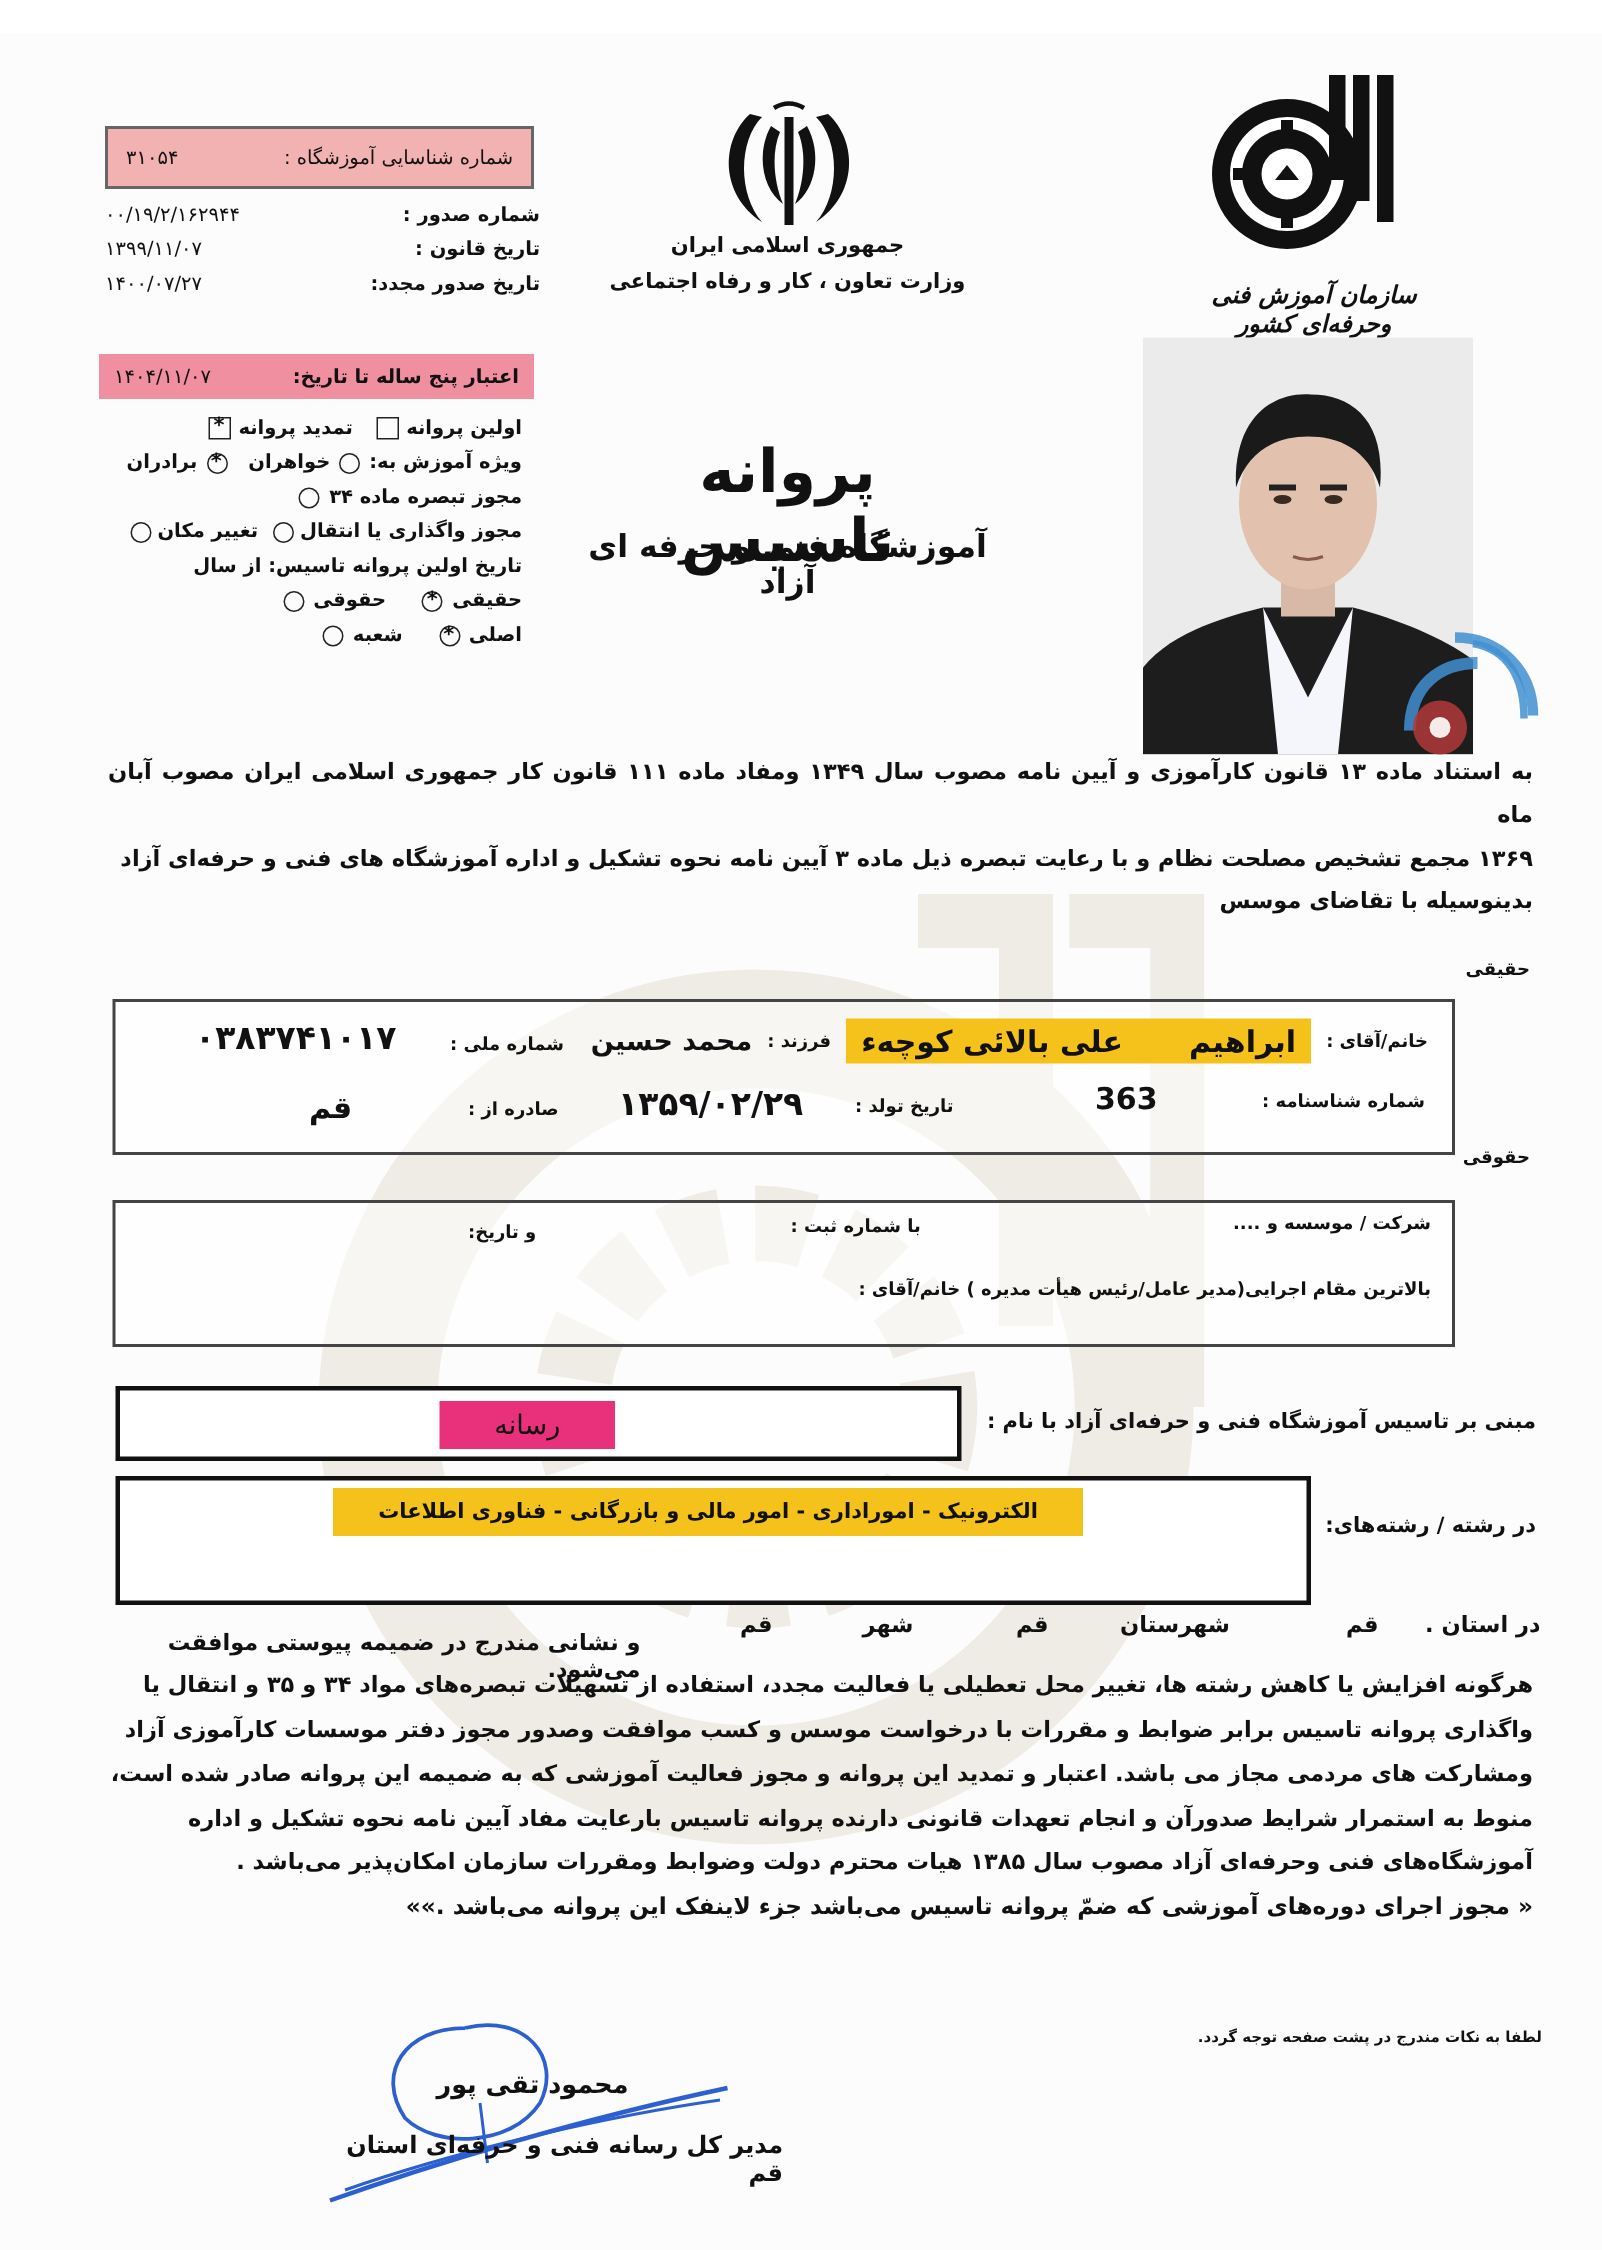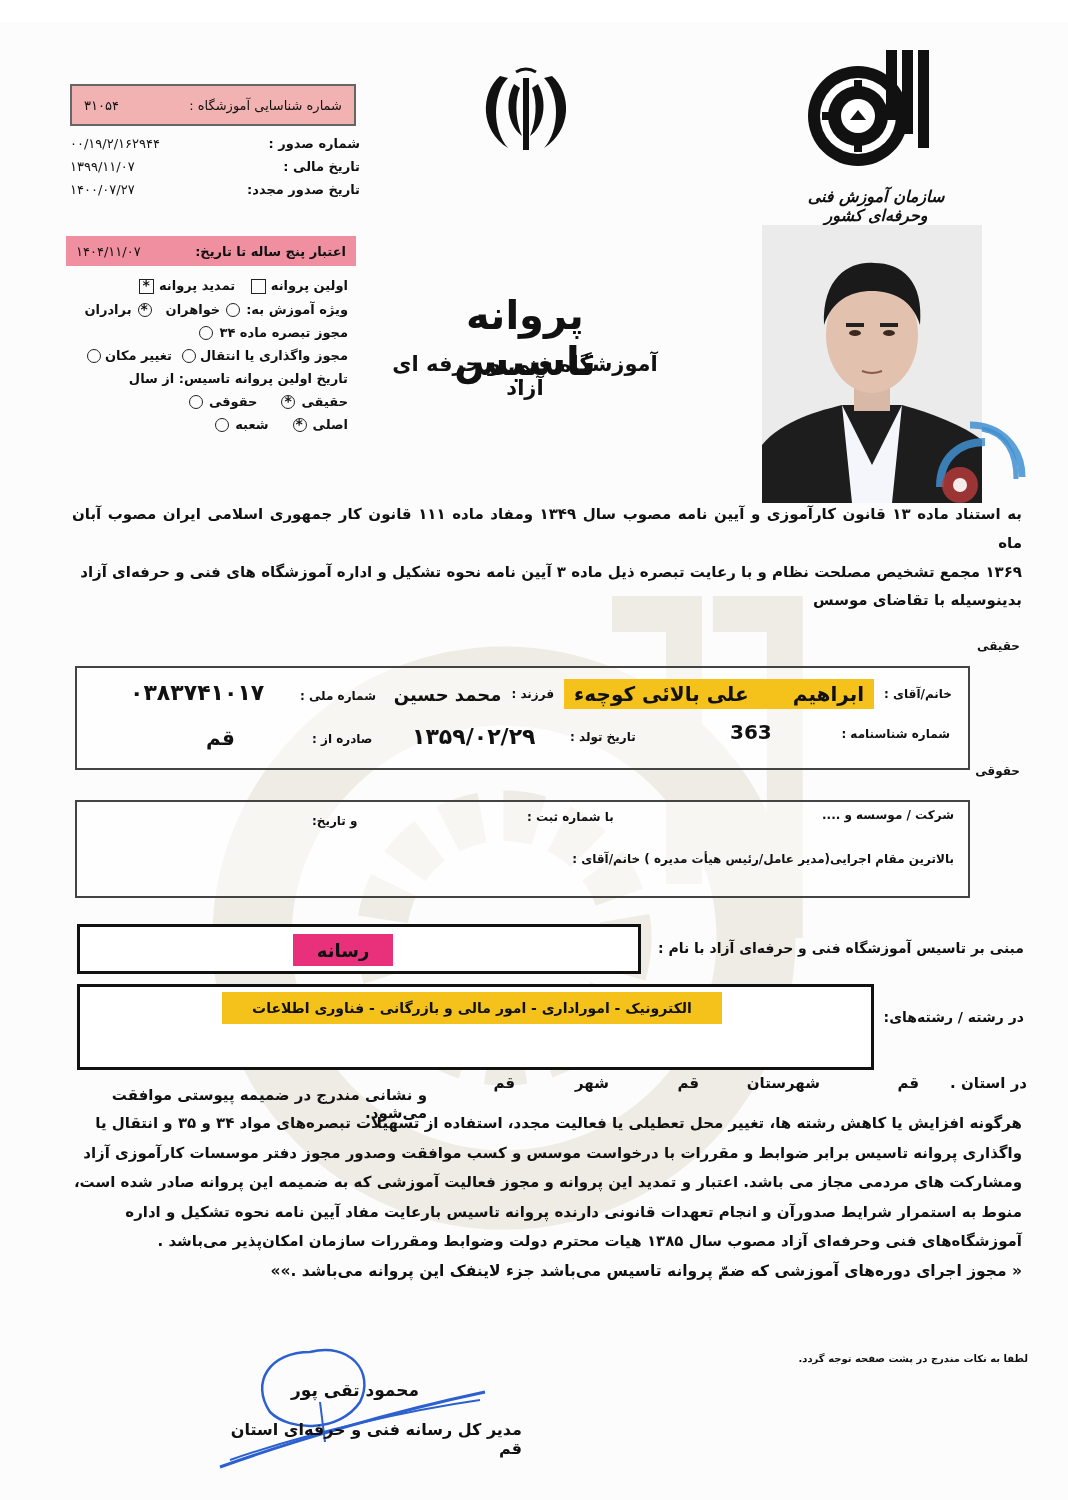--- a/index.html
+++ b/index.html
@@ -55,21 +55,21 @@
     <span>شماره شناسایی آموزشگاه :</span>
     <span>۳۱۰۵۴</span>
   </div>
 
   <div class="abs rtl" style="left:70px; top:110px; width:290px;">
     <div class="info-row" style="margin-top:4px;">
       <span>شماره صدور :</span>
       <span style="font-weight:normal;">۰۰/۱۹/۲/۱۶۲۹۴۴</span>
     </div>
     <div class="info-row" style="margin-top:8px;">
-      <span>تاریخ مالی :</span>
+      <span>تاریخ قانون :</span>
       <span style="font-weight:normal;">۱۳۹۹/۱۱/۰۷</span>
     </div>
     <div class="info-row" style="margin-top:8px;">
       <span>تاریخ صدور مجدد:</span>
       <span style="font-weight:normal;">۱۴۰۰/۰۷/۲۷</span>
     </div>
   </div>
 
   <div class="abs validity-box rtl">
     <span>اعتبار پنج ساله تا تاریخ:</span>
@@ -116,20 +116,24 @@
   </div>
 
   <svg class="abs" style="left:478px; top:42px;" width="96" height="92" viewBox="0 0 96 92">
     <path d="M22 12 C2 30 2 66 30 84 C14 66 14 30 30 14 Z" fill="#111"></path>
     <path d="M74 12 C94 30 94 66 66 84 C82 66 82 30 66 14 Z" fill="#111"></path>
     <path d="M36 20 C26 38 30 62 44 72 C38 58 36 38 42 24 Z" fill="#111"></path>
     <path d="M60 20 C70 38 66 62 52 72 C58 58 60 38 54 24 Z" fill="#111"></path>
     <rect x="45" y="14" width="6" height="72" fill="#111"></rect>
     <path d="M38 8 Q48 2 58 8" stroke="#111" stroke-width="3" fill="none"></path>
   </svg>
+  <div class="abs center-col rtl" style="top:130px; font-size:14px; font-weight:bold; line-height:24px;">
+    <div>جمهوری اسلامی ایران</div>
+    <div>وزارت تعاون ، کار و رفاه اجتماعی</div>
+  </div>
   <div class="abs center-col big-title rtl" style="top:270px;">پروانه تاسیس</div>
   <div class="abs center-col sub-title rtl" style="top:330px; left:380px; width:290px;">آموزشگاه فنی و حرفه ای آزاد</div>
 
   <svg class="abs" style="left:800px; top:20px;" width="140" height="130" viewBox="0 0 140 130">
     <circle cx="58" cy="74" r="50" fill="#111"></circle>
     <circle cx="58" cy="74" r="38" fill="#fff"></circle>
     <circle cx="58" cy="74" r="30" fill="#111"></circle>
     <circle cx="58" cy="74" r="17" fill="#fff"></circle>
     <g fill="#111">
       <rect x="54" y="38" width="8" height="9"></rect>
@@ -197,21 +201,21 @@
   <div class="abs rtl label-sm" style="right:48px; top:742px;">حقوقی</div>
 
   <div class="abs box" style="left:75px; top:778px; width:895px; height:98px;"></div>
   <div class="abs rtl label-sm" style="right:114px; top:786px;">شرکت / موسسه و ....</div>
   <div class="abs rtl label-sm" style="left:527px; top:788px;">با شماره ثبت :</div>
   <div class="abs rtl label-sm" style="left:312px; top:792px;">و تاریخ:</div>
   <div class="abs rtl label-sm" style="right:114px; top:830px;">بالاترین مقام اجرایی(مدیر عامل/رئیس هیأت مدیره )  خانم/آقای :</div>
 
   <div class="abs rtl" style="right:44px; top:918px; font-size:14px; font-weight:bold;">مبنی بر تاسیس آموزشگاه فنی و حرفه‌ای آزاد با نام :</div>
   <div class="abs thick-box" style="left:77px; top:902px; width:564px; height:50px;"></div>
-  <div class="abs hl-pink rtl" style="left:293px; top:912px; width:100px; height:32px; display:flex; align-items:center; justify-content:center; font-size:18px; font-weight:bold;">رسانه</div>
+  <div class="abs hl-pink rtl" style="left:293px; top:912px; width:117px; height:32px; display:flex; align-items:center; justify-content:center; font-size:18px; font-weight:normal;">رسانه</div>
 
   <div class="abs rtl" style="right:44px; top:987px; font-size:14px; font-weight:bold;">در رشته / رشته‌های:</div>
   <div class="abs thick-box" style="left:77px; top:962px; width:797px; height:86px;"></div>
   <div class="abs hl-yellow rtl" style="left:222px; top:970px; width:500px; height:32px; display:flex; align-items:center; justify-content:center; font-size:14px; font-weight:bold;">الکترونیک - اموراداری - امور مالی و بازرگانی - فناوری اطلاعات</div>
 
   <div class="abs rtl" style="left:72px; top:1052px; width:955px; height:30px; font-size:15px; font-weight:bold;">
     <span class="abs" style="right:0;">در استان .</span>
     <span class="abs" style="right:108px;">قم</span>
     <span class="abs" style="right:207px;">شهرستان</span>
     <span class="abs" style="right:328px;">قم</span>

